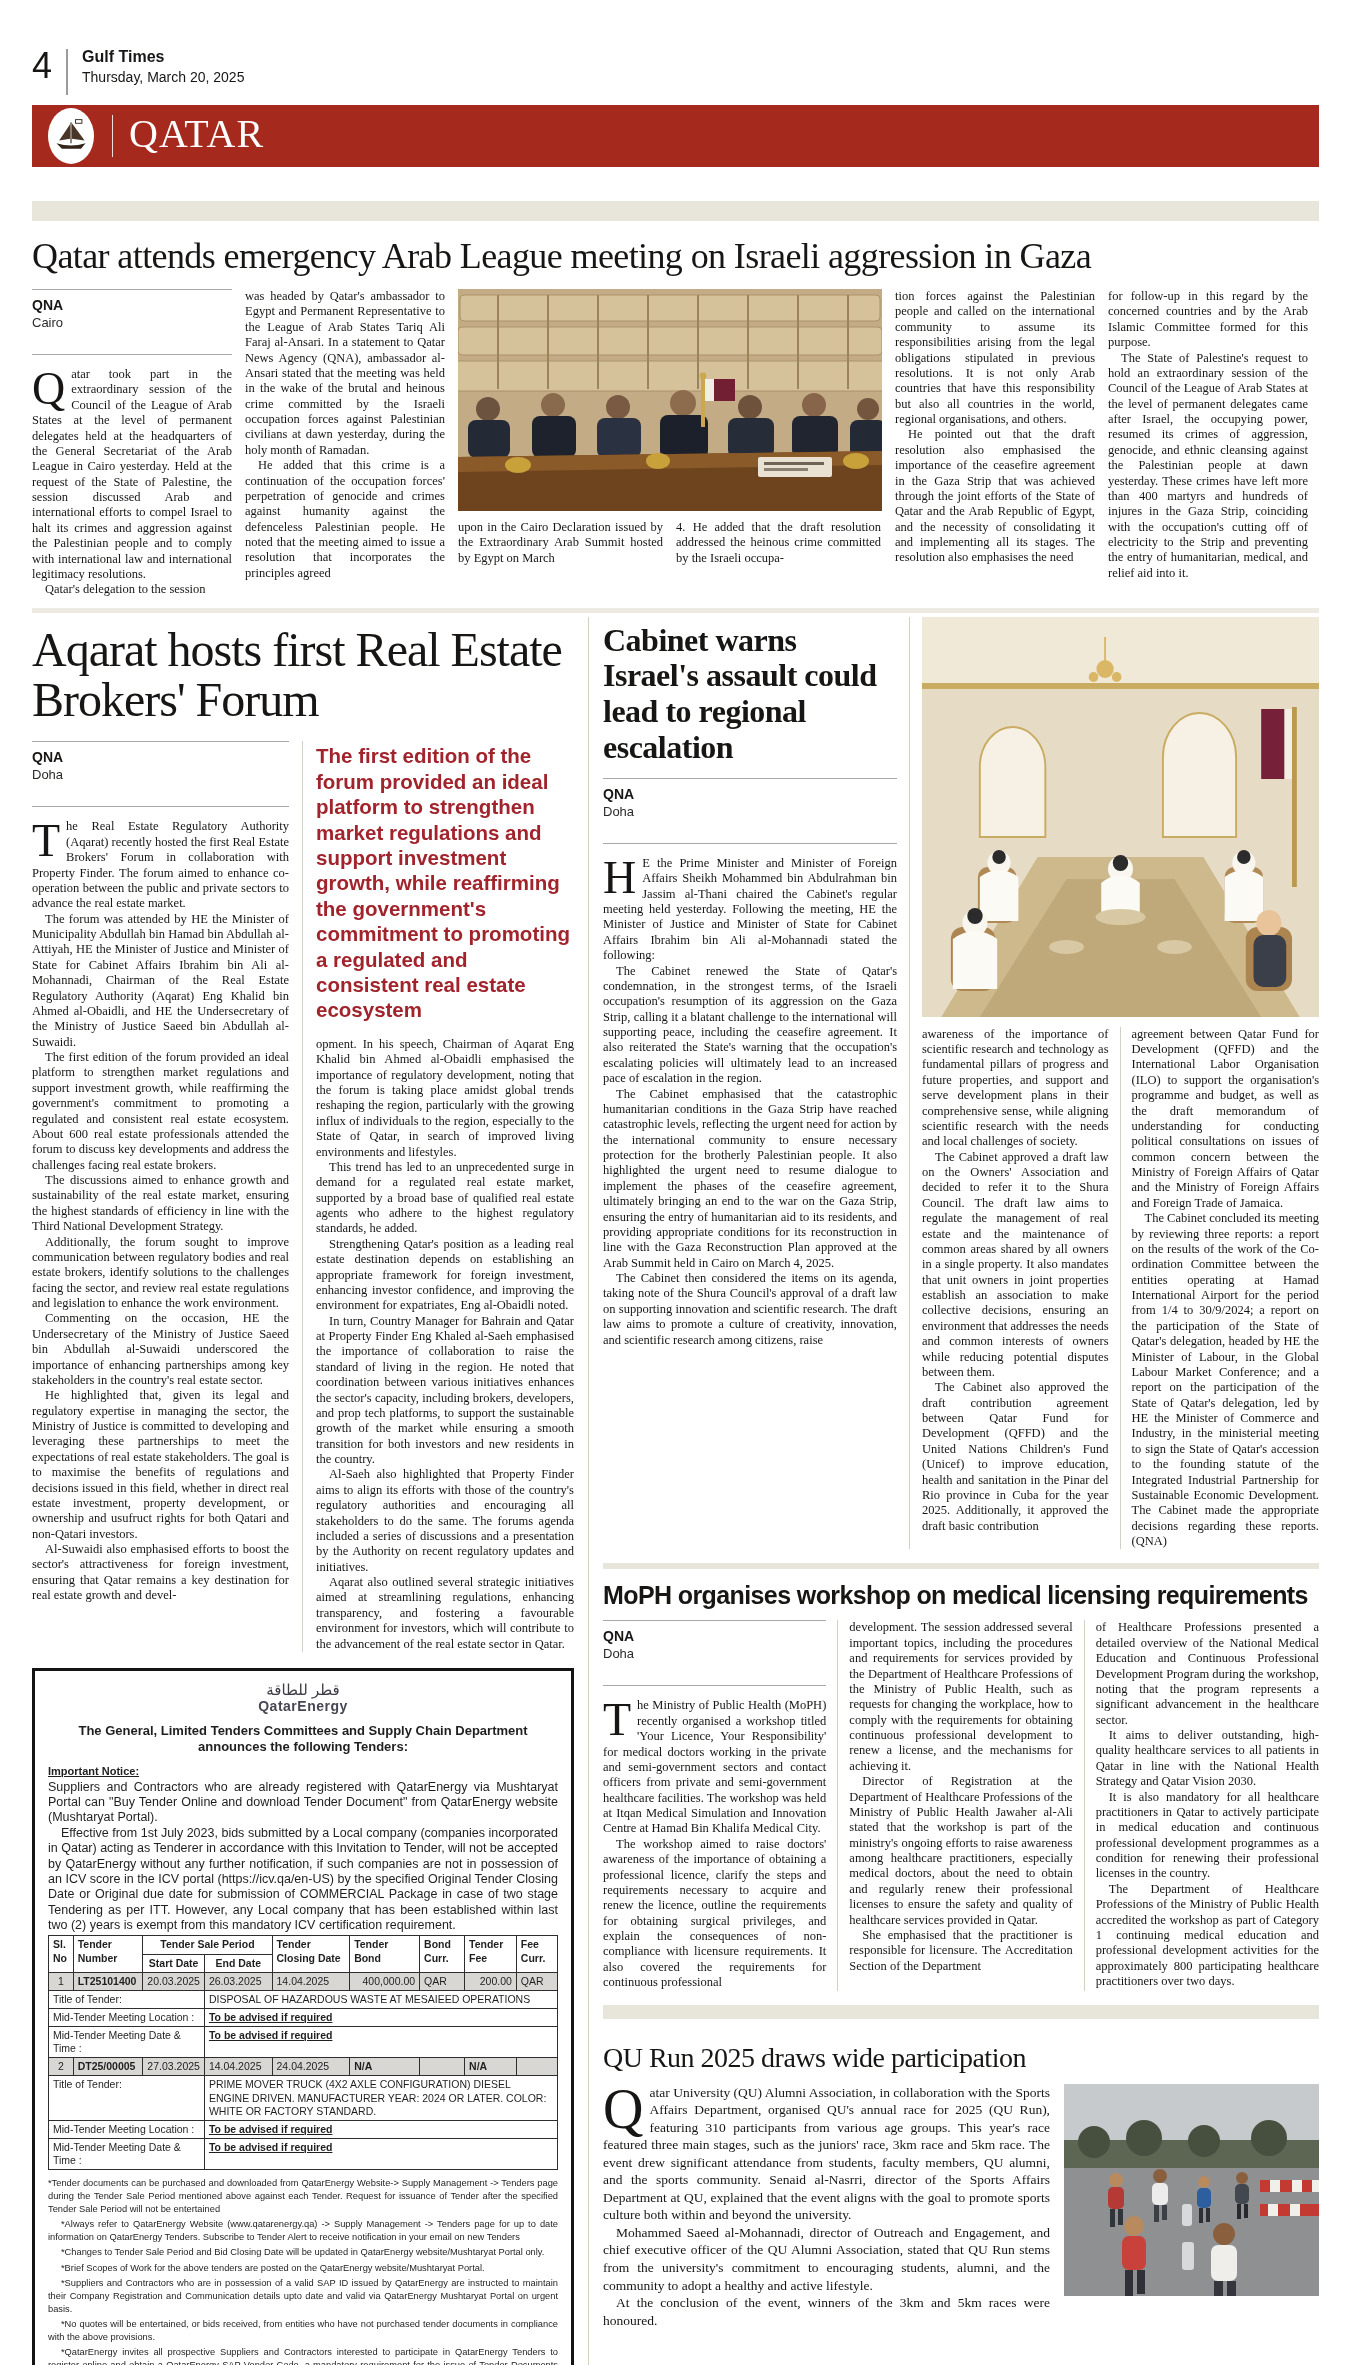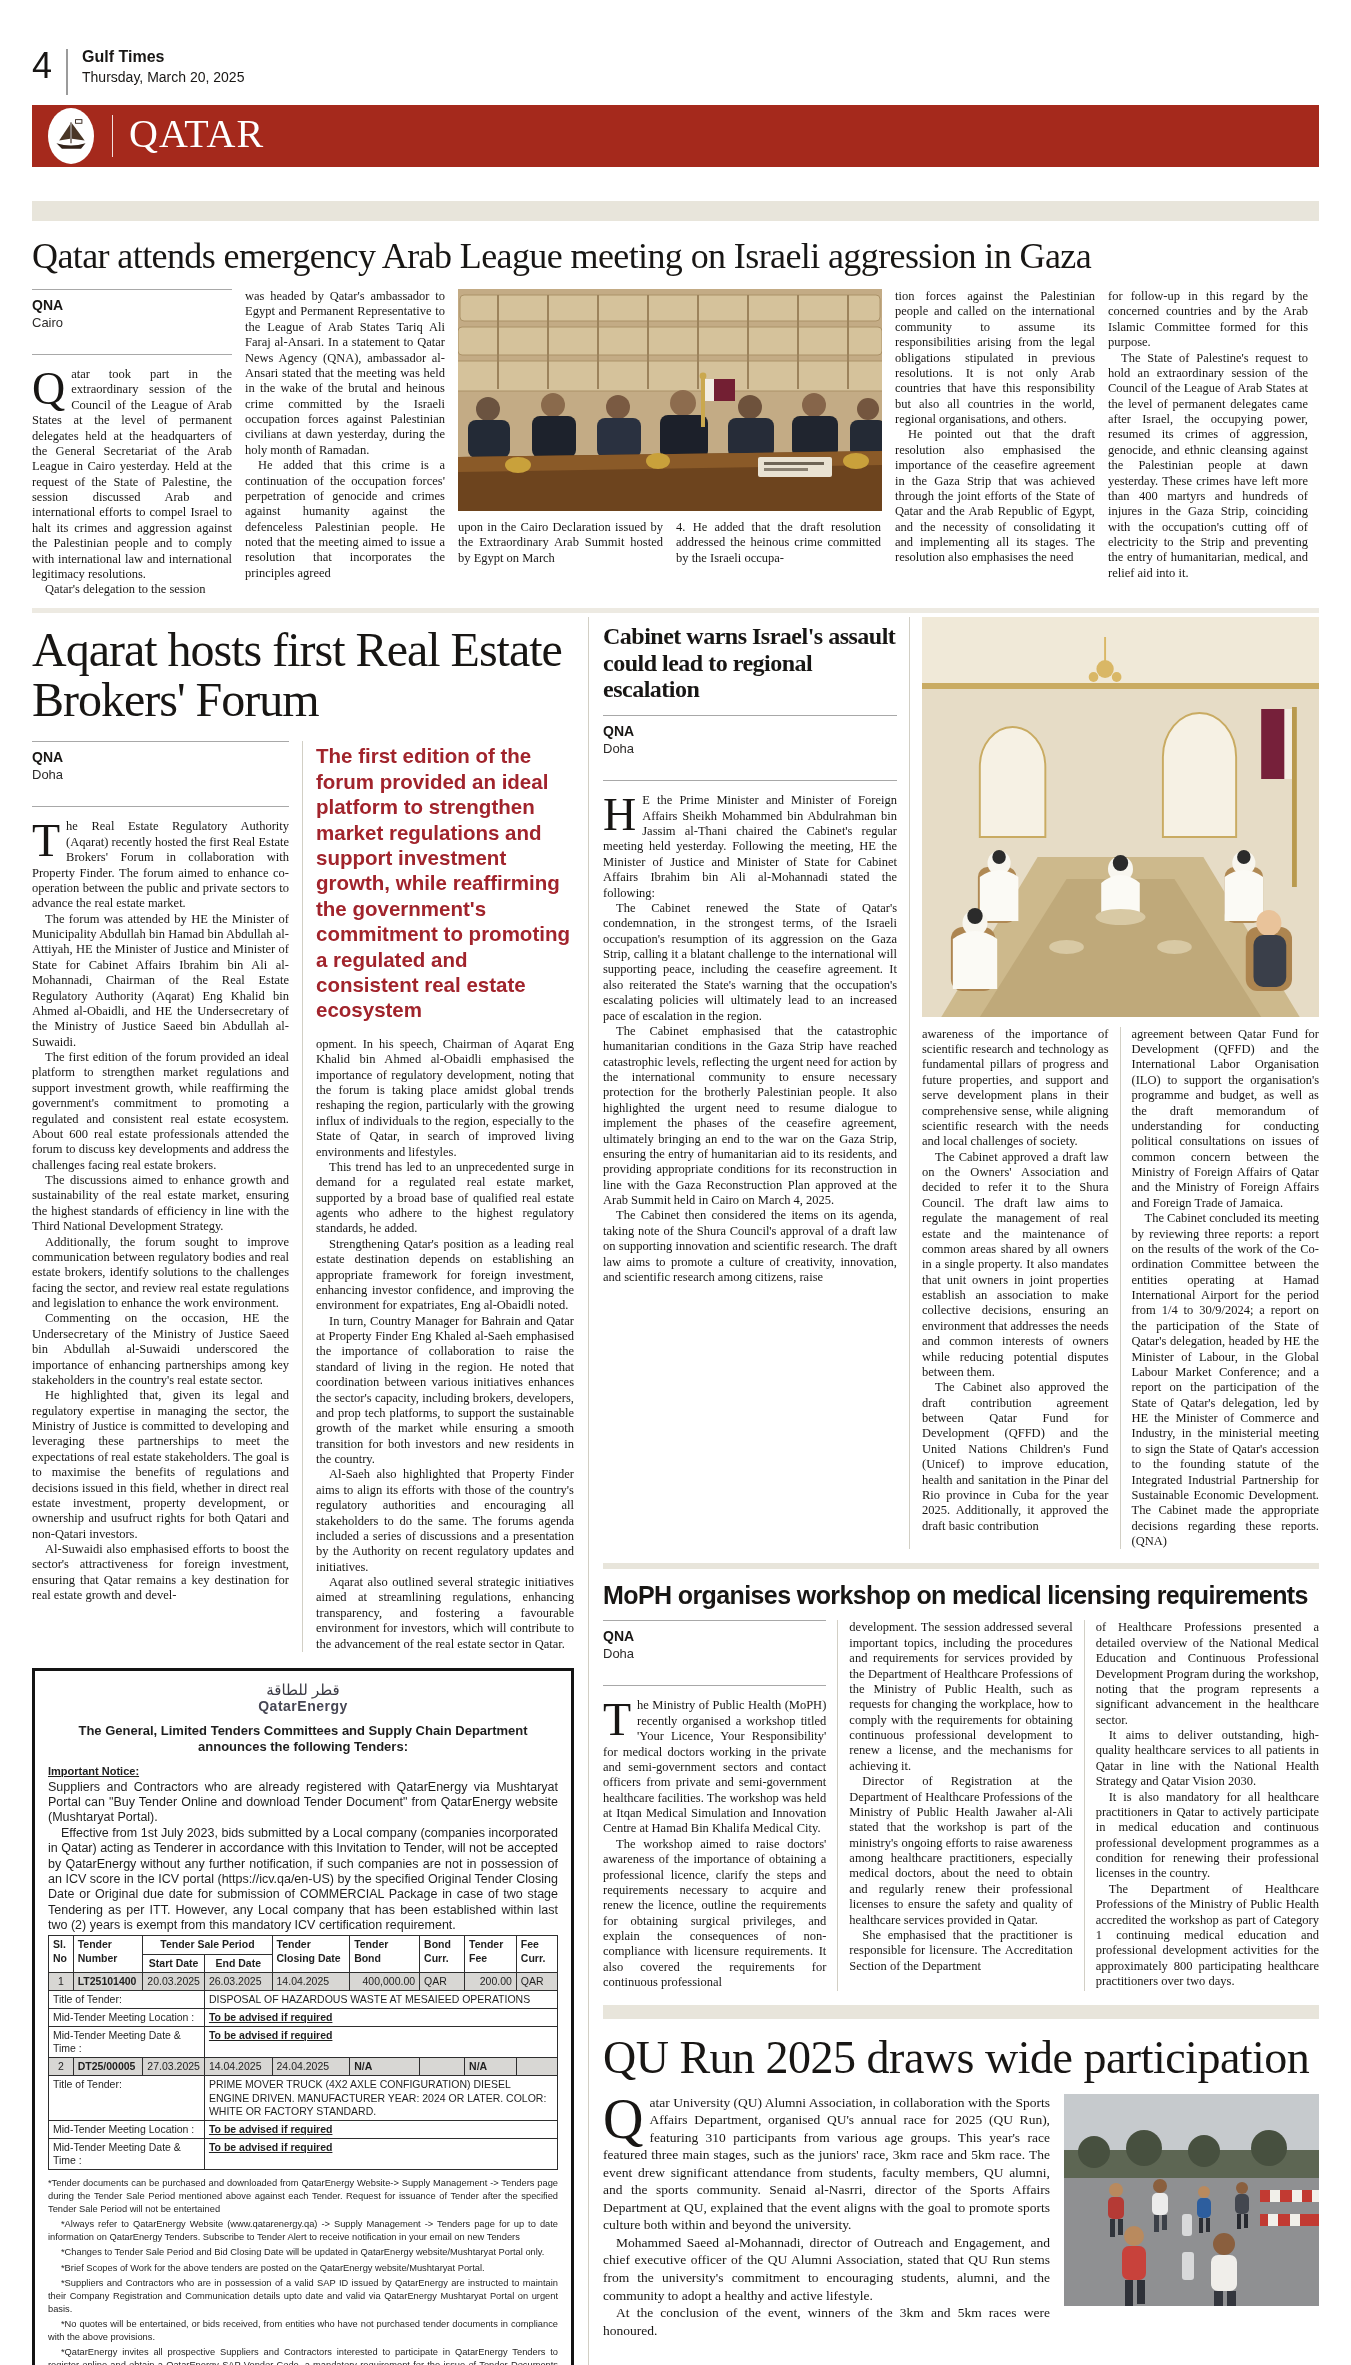--- a/index.html
+++ b/index.html
@@ -28,23 +28,23 @@
   .band { background:#e8e5db; }
   .band.b1 { height:20px; margin-top:34px; }
   .band.b2 { height:6px; margin-top:14px; }
   .band.b3 { height:14px; margin-top:14px; }
   .thin-band { height:5px; background:#edeae2; margin-top:10px; }
 
   
   h1,h2 { font-weight:400; }
   .head1 { font-size:36px; letter-spacing:-0.6px; margin:14px 0 12px; white-space:nowrap; }
   .head-aq { font-size:48px; line-height:1.05; letter-spacing:-1px; margin:8px 0 16px; }
-  .head-cab { font-weight:700; font-size:24px; line-height:1.12; letter-spacing:-0.5px; margin:6px 0 12px; }
+  .head-cab { font-weight:700; font-size:32px; line-height:1.12; letter-spacing:-0.5px; margin:6px 0 12px; }
   .head-moph { font-family:"Liberation Sans",sans-serif; font-weight:700; font-size:25px; letter-spacing:-0.6px; margin:12px 0 10px; }
-  .head-qu { font-size:46px; letter-spacing:-0.5px; margin:12px 0 10px; white-space:nowrap; }
+  .head-qu { font-size:28px; letter-spacing:-0.5px; margin:23px 0 10px; white-space:nowrap; }
 
   
   .byline { border-top:1px solid #a8a8a8; border-bottom:1px solid #a8a8a8;
     padding:7px 0 24px; margin-bottom:12px; font-family:"Liberation Sans",sans-serif; }
   .byline .agency { font-weight:700; font-size:14px; }
   .byline .city { font-size:13px; margin-top:2px; color:#2c2a28; }
 
   .grafs p { margin:0; text-align:justify; font-size:12.5px; line-height:1.23; }
   .grafs p + p { text-indent:13px; }
   .dropcap { float:left; font-size:46px; line-height:.78; padding:4px 6px 0 0; font-family:"Liberation Serif",serif; }

